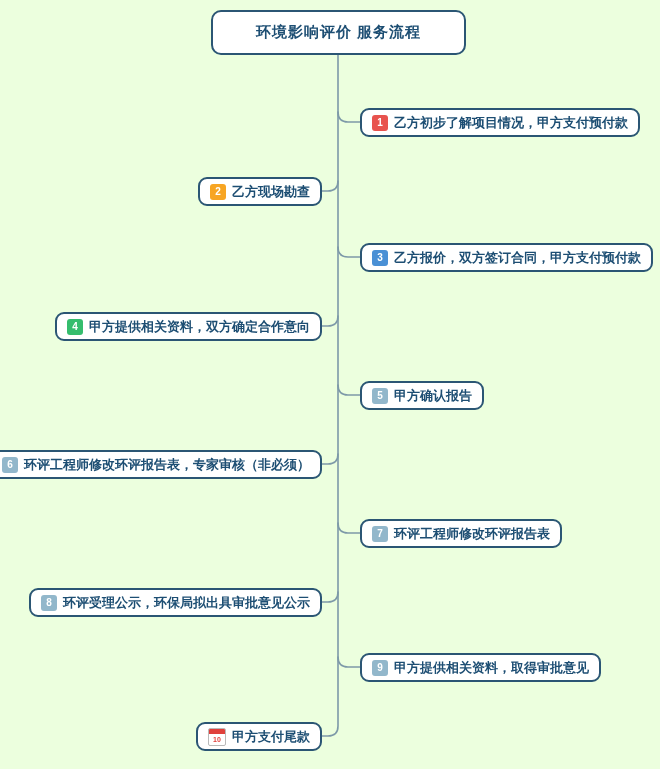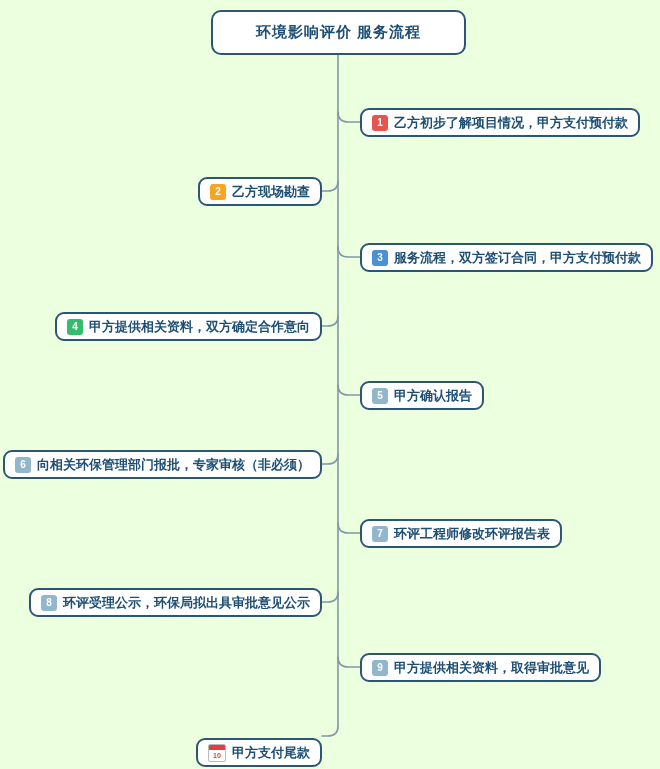--- a/index.html
+++ b/index.html
@@ -74,21 +74,21 @@
   
   .n1{left:360px;top:108px;}
   .n2{right:338px;top:177px;}
   .n3{left:360px;top:243px;}
   .n4{right:338px;top:312px;}
   .n5{left:360px;top:381px;}
   .n6{right:338px;top:450px;}
   .n7{left:360px;top:519px;}
   .n8{right:338px;top:588px;}
   .n9{left:360px;top:653px;}
-  .n10{right:338px;top:722px;margin-top:16px;}
+  .n10{right:338px;top:722px;}
 </style>
 </head>
 <body>
 
 <div class="canvas">
 
   <svg class="connectors" width="660" height="769" viewBox="0 0 660 769">
     <g fill="none" stroke="#7d99a8" stroke-width="1.6" stroke-linecap="round">
 
       <path d="M338,55 V726 Q338,736 328,736 L322,736"></path>
@@ -113,36 +113,36 @@
     <span>乙方初步了解项目情况，甲方支付预付款</span>
   </div>
 
   <div class="node n2">
     <span class="badge orange">2</span>
     <span>乙方现场勘查</span>
   </div>
 
   <div class="node n3">
     <span class="badge blue">3</span>
-    <span>服务流程，双方签订合同，甲方支付预付款</span>
+    <span>乙方报价，双方签订合同，甲方支付预付款</span>
   </div>
 
   <div class="node n4">
     <span class="badge green">4</span>
     <span>甲方提供相关资料，双方确定合作意向</span>
   </div>
 
   <div class="node n5">
     <span class="badge lightblue">5</span>
     <span>甲方确认报告</span>
   </div>
 
   <div class="node n6">
     <span class="badge lightblue">6</span>
-    <span>向相关环保管理部门报批，专家审核（非必须）</span>
+    <span>环评工程师修改环评报告表，专家审核（非必须）</span>
   </div>
 
   <div class="node n7">
     <span class="badge lightblue">7</span>
     <span>环评工程师修改环评报告表</span>
   </div>
 
   <div class="node n8">
     <span class="badge lightblue">8</span>
     <span>环评受理公示，环保局拟出具审批意见公示</span>

